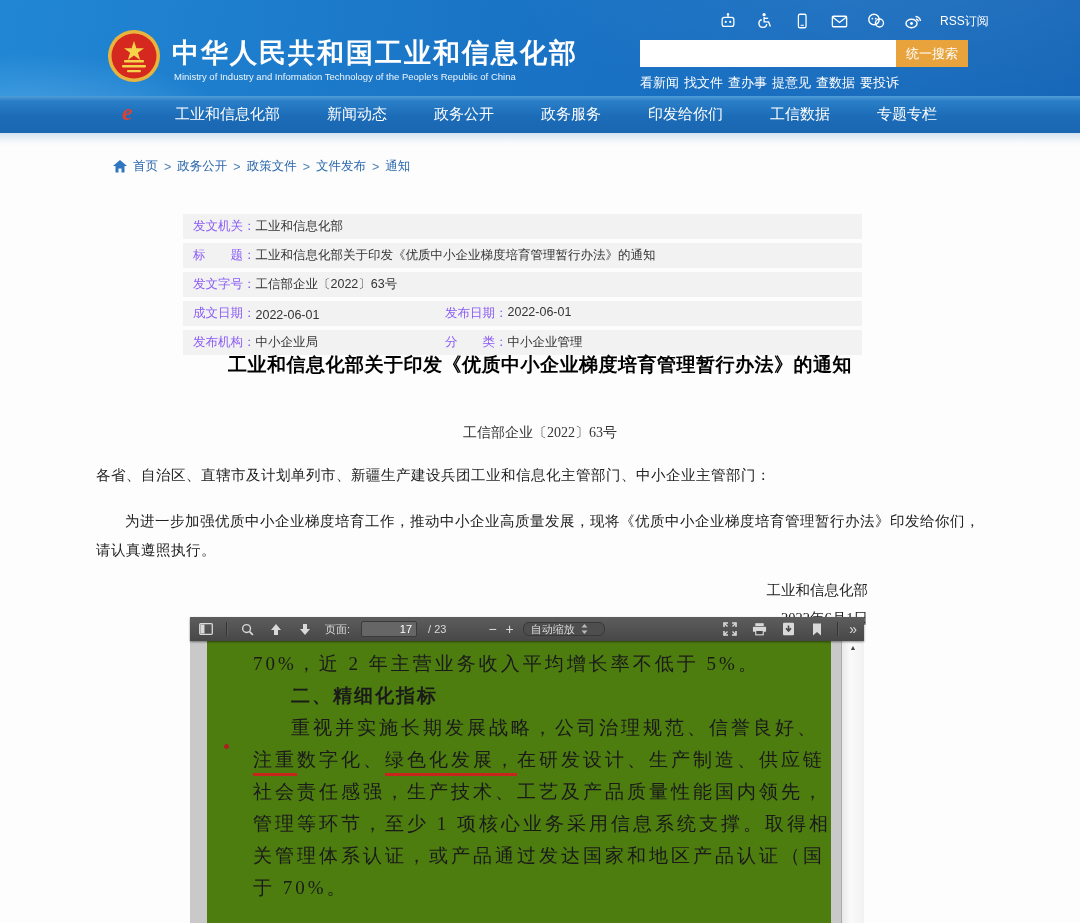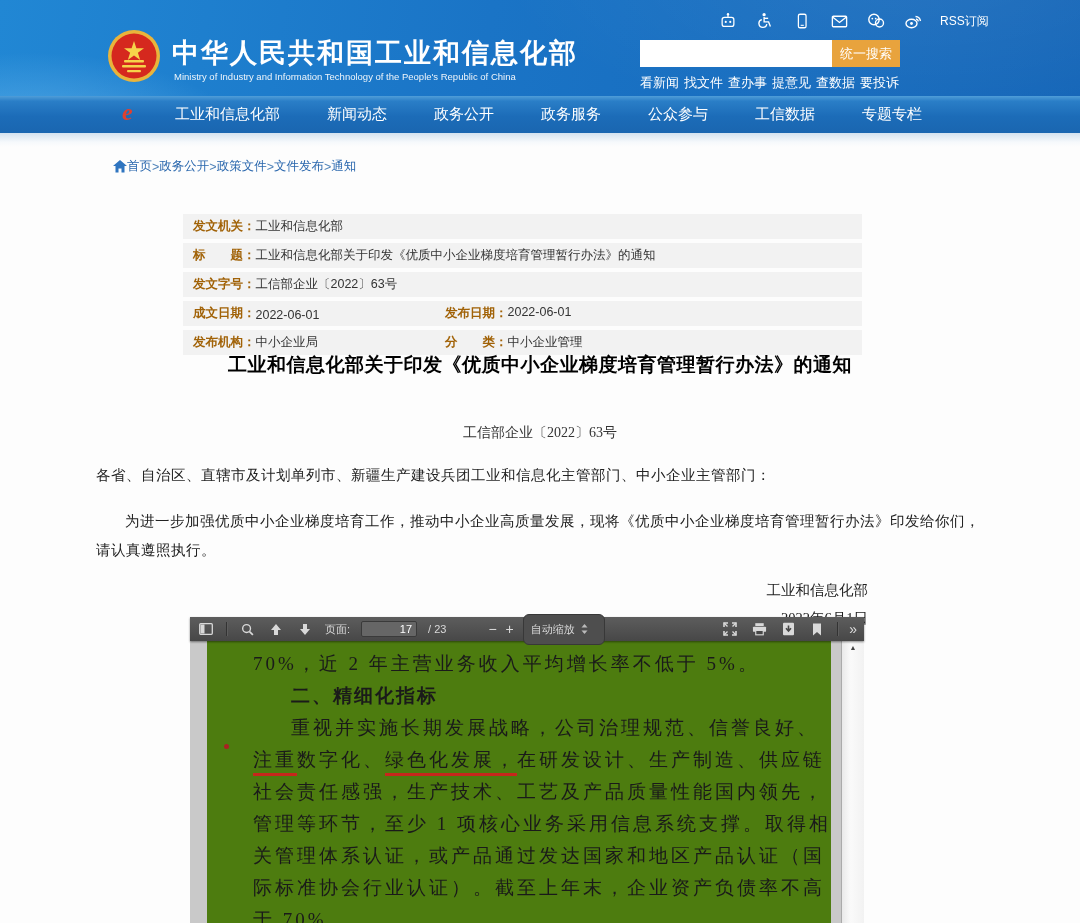--- a/index.html
+++ b/index.html
@@ -15,67 +15,67 @@
       linear-gradient(100deg,#2187d4 0%, #1a74c6 45%, #1566b8 100%);
   }
   .emblem { position:absolute; left:107px; top:29px; width:54px; height:54px; }
   .site-title { position:absolute; left:172px; top:35px; font-size:27px; font-weight:bold; color:#fff; letter-spacing:2px; white-space:nowrap; }
   .site-sub { position:absolute; left:174px; top:71px; font-size:9.5px; color:rgba(255,255,255,.92); white-space:nowrap; }
 
   .top-icons { position:absolute; left:718px; top:10px; height:22px; display:flex; align-items:center; gap:17px; }
   .top-icons .ticon { display:inline-flex; align-items:center; justify-content:center; width:20px; height:20px; cursor:pointer; }
   .rss-label { color:#fff; font-size:12px; cursor:pointer; }
 
-  .search-row { position:absolute; left:640px; top:40px; width:260px; height:27px; display:flex; }
+  .search-row { position:absolute; left:640px; top:40px; width:328px; height:27px; display:flex; }
   .search-input { flex:1; border:none; outline:none; background:#fff; height:27px; padding:0 8px; font-size:13px; }
   .search-btn { width:72px; height:27px; border:none; background:#e8a33d; color:#fff; font-size:13px; cursor:pointer; font-family:inherit; }
 
   .quick-links { position:absolute; left:640px; top:74px; display:flex; gap:5px; }
   .quick-links span { color:#fff; font-size:13px; cursor:pointer; white-space:nowrap; }
 
   
   .navbar { position:absolute; left:0; top:96px; width:1080px; height:37px;
     background:linear-gradient(180deg,#4f9dd8 0%, #2a7ec7 14%, #1c6cb8 55%, #1a66b0 100%); }
   .nav-logo { position:absolute; left:122px; top:3px; font-size:24px; font-weight:bold; font-style:italic; color:#e0402f; font-family:"Liberation Serif",serif; }
   .nav-items { position:absolute; left:175px; top:0; height:37px; display:flex; align-items:center; gap:47px; }
   .nav-items span { color:#fff; font-size:15px; cursor:pointer; white-space:nowrap; }
 
   .substrip { position:absolute; left:0; top:133px; width:1080px; height:14px;
     background:linear-gradient(180deg,#d3e2ef, #f6f9fc 65%, #fdfdfd); }
 
   
-  .breadcrumb { position:absolute; left:113px; top:158px; display:flex; align-items:center; font-size:12.5px; color:#2a67ad; }
+  .breadcrumb { position:absolute; left:113px; top:158px; display:flex; align-items:center; gap:6px; font-size:12.5px; color:#2a67ad; }
   .breadcrumb .bc-item { cursor:pointer; }
   .breadcrumb .bc-sep { color:#4d81b8; }
 
   
   .meta { position:absolute; left:183px; top:214px; width:679px; font-size:12.5px; }
   .meta-row { background:#f2f2f2; margin-bottom:4px; padding:4px 10px; display:flex; min-height:23px; align-items:center; }
   .meta-cell { display:flex; }
   .meta-cell.first { width:252px; flex:none;align-items:flex-end; }
-  .meta-label { color:#a16207; white-space:pre;font-weight:bold; }
+  .meta-label { color:#8b5cf6; white-space:pre; }
   .meta-value { color:#333; }
 
   
   .article-title { position:absolute; left:0; top:352px; width:1080px; text-align:center; font-size:19px; font-weight:bold; color:#000; letter-spacing:.5px; }
   .doc-num { position:absolute; left:0; top:424px; width:1080px; text-align:center; font-family:"Liberation Serif",serif; font-size:14px; color:#333; }
   .salutation { position:absolute; left:96px; top:466px; width:900px; font-family:"Liberation Serif",serif; font-size:14.5px; color:#222; letter-spacing:.5px; }
   .body-para { position:absolute; left:96px; top:507px; width:893px; font-family:"Liberation Serif",serif; font-size:14.5px; color:#222; line-height:29px; text-indent:2em; letter-spacing:.5px; }
   .sign-block { position:absolute; left:96px; top:576px; width:772px; text-align:right; font-family:"Liberation Serif",serif; font-size:14.5px; color:#222; line-height:28px; }
 
   
   .pdf { position:absolute; left:190px; top:617px; width:674px; height:306px; background:#c9c9c9; }
   .pdf-toolbar { position:relative; height:24px; background:linear-gradient(#5d5d5d,#474747); display:flex; align-items:center; padding:8px 7px; color:#d9d9d9; font-size:11px; box-shadow:0 1px 2px rgba(0,0,0,.45); z-index:3; }
   .tb-group { display:flex; align-items:center; gap:11px; }
   .tb-mid { margin-left:42px; display:flex; align-items:center; gap:9px; }
   .tb-right { margin-left:auto; display:flex; align-items:center; gap:11px; }
   .tb-sep { width:1px; height:14px; background:#333; box-shadow:1px 0 0 #5e5e5e; }
   .tb-btn { display:inline-flex; align-items:center; justify-content:center; width:18px; height:18px; cursor:pointer; }
   .page-input { width:56px; height:16px; background:#666; border:1px solid #3a3a3a; border-radius:2px; color:#fff; font-size:11px; text-align:right; padding:0 4px; outline:none; font-family:inherit; }
-  .zoom-box { display:flex; align-items:center; gap:6px; background:#4e4e4e; border:1px solid #383838; border-radius:6px; height:31px; padding:0 5px 0 7px; cursor:pointer; min-width:82px; }
+  .zoom-box { display:flex; align-items:center; gap:6px; background:#4e4e4e; border:1px solid #383838; border-radius:6px; height:14px; padding:0 5px 0 7px; cursor:pointer; min-width:82px; }
   .zoom-sign { font-size:14px; color:#ddd; cursor:pointer; line-height:1; }
   .tb-more { font-size:14px; color:#ddd; cursor:pointer; }
 
   .pdf-content { position:absolute; left:0; top:24px; right:0; bottom:0; background:#c9c9c9; }
   .pdf-page { position:absolute; left:17px; top:0; width:624px; bottom:0; background:#4d7c0f; }
   .pdf-scroll { position:absolute; right:0; top:0; width:23px; bottom:0; background:linear-gradient(90deg,#e9e9e9,#fafafa 40%,#f2f2f2); border-left:1px solid #aaa; cursor:pointer; }
   .scroll-up { position:absolute; top:3px; left:0; width:100%; text-align:center; font-size:7px; color:#444; }
 
   .pdf-text { padding:7px 18px 0 46px; font-family:"Liberation Serif",serif; font-size:19px; line-height:32px; color:#1a1a1a; letter-spacing:3px; }
   .pdf-line { white-space:nowrap; }
@@ -163,21 +163,21 @@
   </div>
 </div>
 
 <div class="navbar">
   <span class="nav-logo">e</span>
   <div class="nav-items">
     <span>工业和信息化部</span>
     <span>新闻动态</span>
     <span>政务公开</span>
     <span>政务服务</span>
-    <span>公众参与</span>
+    <span>印发给你们</span>
     <span>工信数据</span>
     <span>专题专栏</span>
   </div>
 </div>
 <div class="substrip"></div>
 
 <div class="breadcrumb">
   <svg width="14" height="13" viewBox="0 0 14 13">
       <path d="M7 0 L14 6 L11.5 6 L11.5 12.5 L8.5 12.5 L8.5 8.5 L5.5 8.5 L5.5 12.5 L2.5 12.5 L2.5 6 L0 6 Z" fill="#2f75c0"></path>
     </svg>
@@ -311,21 +311,20 @@
     <div class="pdf-page">
       <span class="red-dot"></span>
       <div class="pdf-text">
         <div class="pdf-line">70%，近 2 年主营业务收入平均增长率不低于 5%。</div>
         <div class="pdf-line indent bold">二、精细化指标</div>
         <div class="pdf-line indent">重视并实施长期发展战略，公司治理规范、信誉良好、</div>
         <div class="pdf-line"><span class="redline">注重</span><span>数字化、</span><span class="redline">绿色化发展，</span><span>在研发设计、生产制造、供应链</span></div>
         <div class="pdf-line">社会责任感强，生产技术、工艺及产品质量性能国内领先，</div>
         <div class="pdf-line">管理等环节，至少 1 项核心业务采用信息系统支撑。取得相</div>
         <div class="pdf-line">关管理体系认证，或产品通过发达国家和地区产品认证（国</div>
-        <div class="pdf-line">际标准协会行业认证）。截至上年末，企业资产负债率不高</div>
         <div class="pdf-line">于 70%。</div>
       </div>
     </div>
     <div class="pdf-scroll">
       <div class="scroll-up">▲</div>
     </div>
   </div>
 </div>
 
 </body></html>

